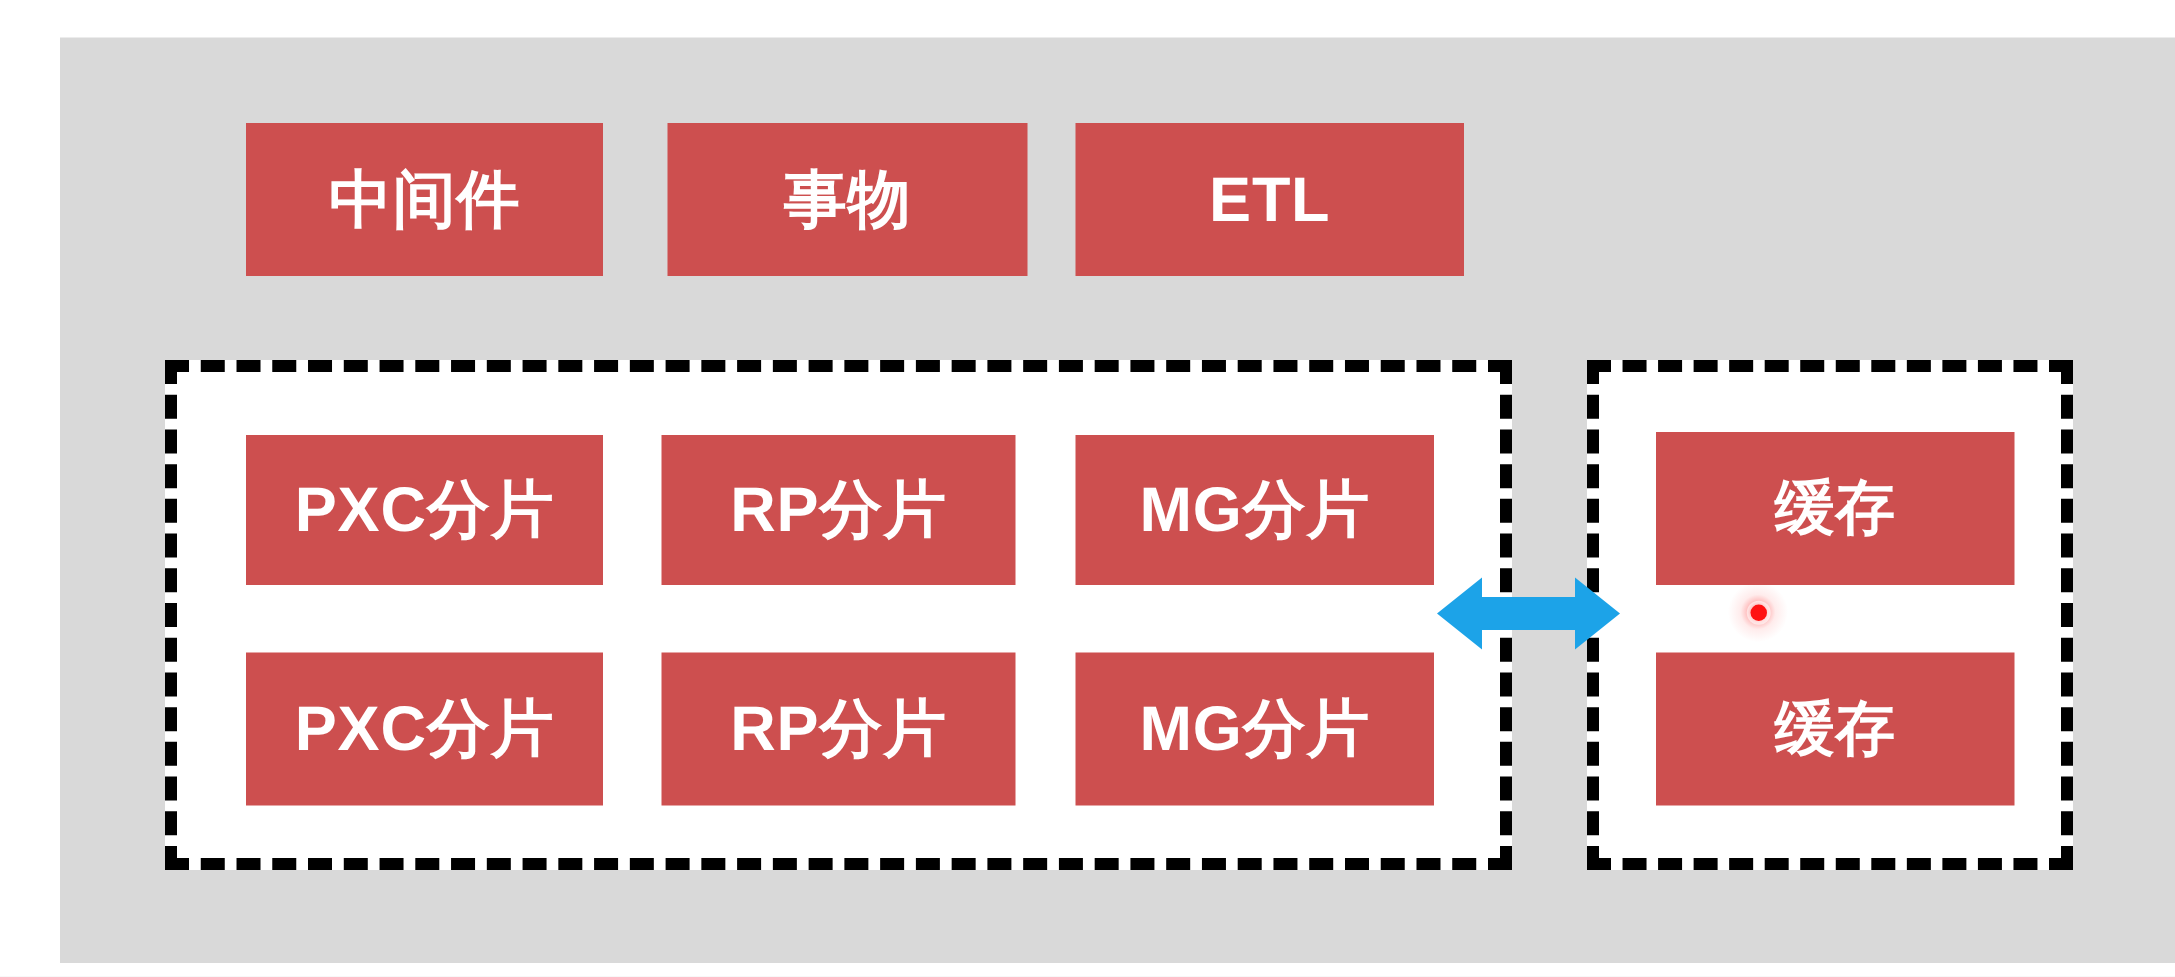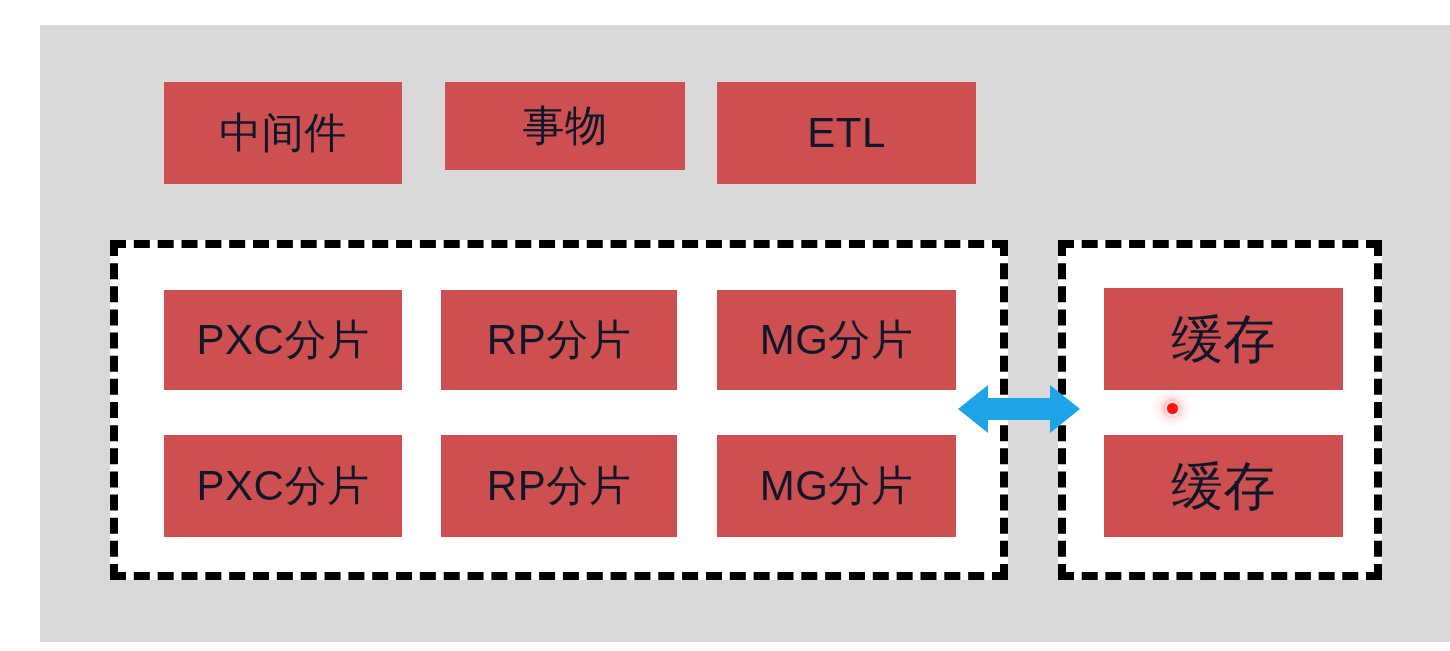--- a/index.html
+++ b/index.html
@@ -23,32 +23,32 @@
     left: 40px;
     top: 25px;
     width: 1410px;
     height: 617px;
     background: #d9d9d9;
   }
   
   .redbox {
     position: absolute;
     background: #cd4f4f;
-    color: #0f172a;
+    color: #ffffff;
     display: flex;
     align-items: center;
     justify-content: center;
     font-size: 42px;
-    font-weight: 400;
+    font-weight: 700;
     letter-spacing: 0.5px;
     line-height: 1;
     box-sizing: border-box;
     white-space: nowrap;
   }
-  .redbox.small-label { font-size: 52px; }
+  .redbox.small-label { font-size: 40px; }
   
   .dashpanel {
     position: absolute;
     background: #ffffff;
     border: 8px dashed #000000;
     box-sizing: border-box;
   }
   
   .arrow-wrap {
     position: absolute;
@@ -90,21 +90,21 @@
 </style>
 </head>
 <body>
 
 <div id="canvas">
 
   <div class="backdrop"></div>
 
   <div class="redbox" style="left:164px; top:82px; width:238px; height:102px;">中间件</div>
 
-  <div class="redbox" style="left:445px; top:82px; width:240px; height:88px;">事物</div>
+  <div class="redbox" style="left:445px; top:82px; width:240px; height:102px;">事物</div>
 
   <div class="redbox" style="left:717px; top:82px; width:259px; height:102px;">ETL</div>
 
   <div class="dashpanel" style="left:110px; top:240px; width:898px; height:340px;"></div>
 
   <div class="redbox" style="left:164px; top:290px; width:238px; height:100px;">PXC分片</div>
 
   <div class="redbox" style="left:441px; top:290px; width:236px; height:100px;">RP分片</div>
 
   <div class="redbox" style="left:717px; top:290px; width:239px; height:100px;">MG分片</div>

